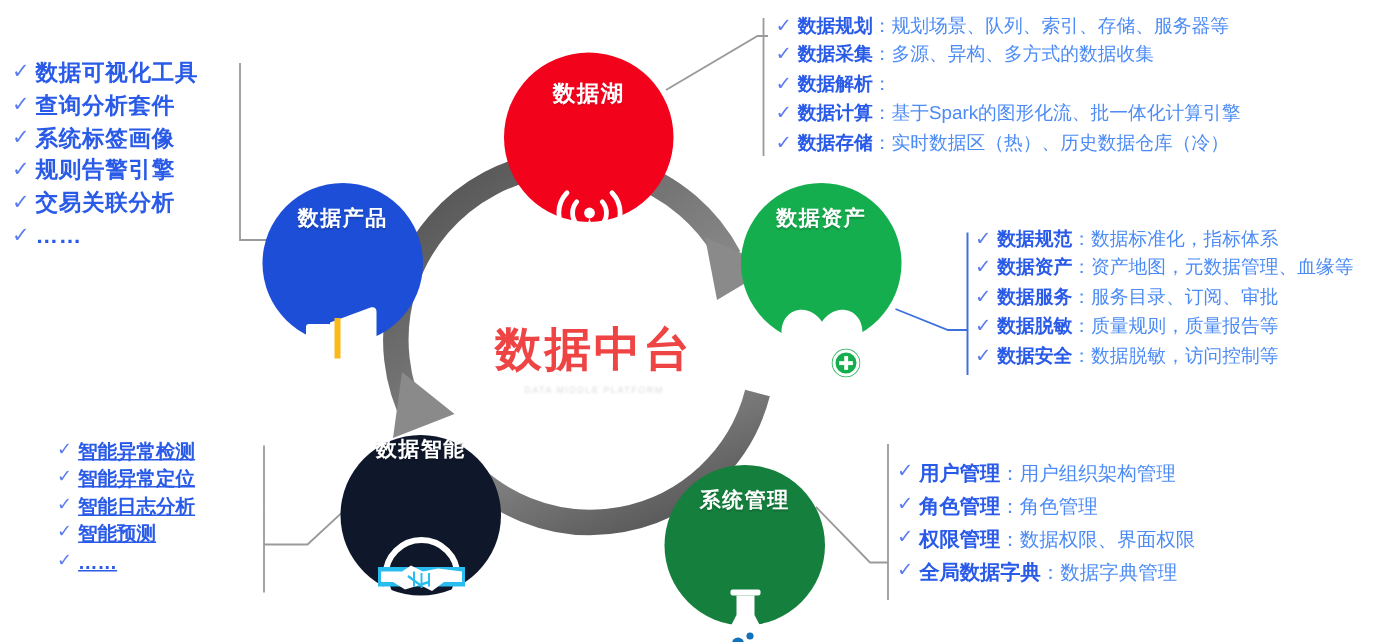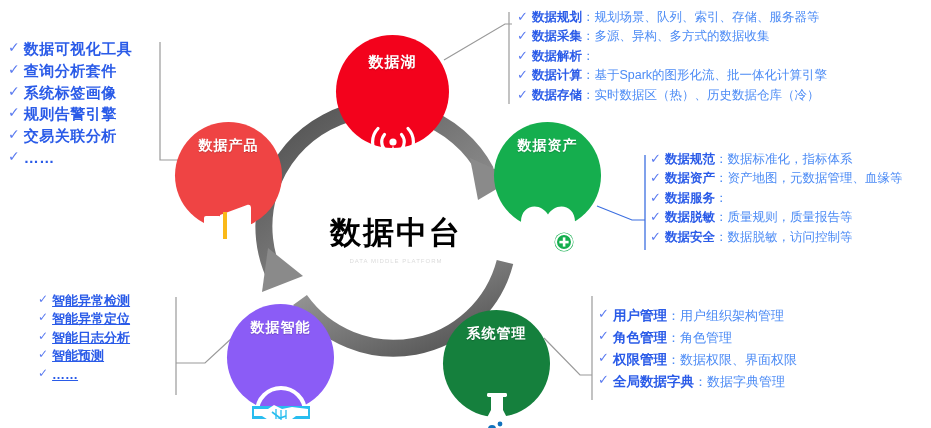--- a/index.html
+++ b/index.html
@@ -24,32 +24,32 @@
     white-space:nowrap;text-shadow:0 1px 1px rgba(0,0,0,.18);
   }
   .node .ico{display:flex;align-items:center;justify-content:center;}
 
   #node-lake{left:336px;top:35px;width:113px;height:113px;background:#F3021C;}
   #node-lake .ttl{font-size:15px;margin-top:18px;}
   #node-asset{left:494px;top:122px;width:107px;height:107px;background:#15AE4E;}
   #node-asset .ttl{font-size:14px;margin-top:15px;}
   #node-sys{left:443px;top:310px;width:107px;height:107px;background:#15803d;}
   #node-sys .ttl{font-size:14px;margin-top:15px;}
-  #node-intel{left:227px;top:304px;width:107px;height:107px;background:#8b5cf6;}
+  #node-intel{left:227px;top:290px;width:107px;height:107px;background:#0f172a;justify-content:center;}
   #node-intel .ttl{font-size:14px;margin-top:15px;}
-  #node-prod{left:175px;top:122px;width:107px;height:107px;background:#ef4444;}
+  #node-prod{left:175px;top:122px;width:107px;height:107px;background:#1d4ed8;}
   #node-prod .ttl{font-size:14px;margin-top:15px;}
 
   
   #center-wrap{
     position:absolute;left:296px;top:203px;width:200px;height:70px;
     display:flex;flex-direction:column;align-items:center;justify-content:center;
     z-index:4;
   }
-  #center-title{font-size:31px;font-weight:bold;color:#000000;letter-spacing:2px;}
+  #center-title{font-size:31px;font-weight:bold;color:#ef4444;letter-spacing:2px;}
   #center-sub{
     margin-top:4px;font-size:6px;color:#cfcfcf;letter-spacing:1px;
     filter:blur(.6px);opacity:.75;white-space:nowrap;
   }
 
   
   #ring{position:absolute;left:0;top:0;z-index:3;}
   
   #leaders{position:absolute;left:0;top:0;z-index:2;}
 
@@ -305,20 +305,21 @@
     <div class="line">
         <span class="chk">✓</span>
         <span class="k">数据资产</span>
         <span class="v">：</span>
         <span class="v">资产地图，元数据管理、血缘等</span>
       </div>
     <div class="line">
         <span class="chk">✓</span>
         <span class="k">数据服务</span>
         <span class="v">：</span>
+        <span class="v">服务目录、订阅、审批</span>
       </div>
     <div class="line">
         <span class="chk">✓</span>
         <span class="k">数据脱敏</span>
         <span class="v">：</span>
         <span class="v">质量规则，质量报告等</span>
       </div>
     <div class="line">
         <span class="chk">✓</span>
         <span class="k">数据安全</span>

